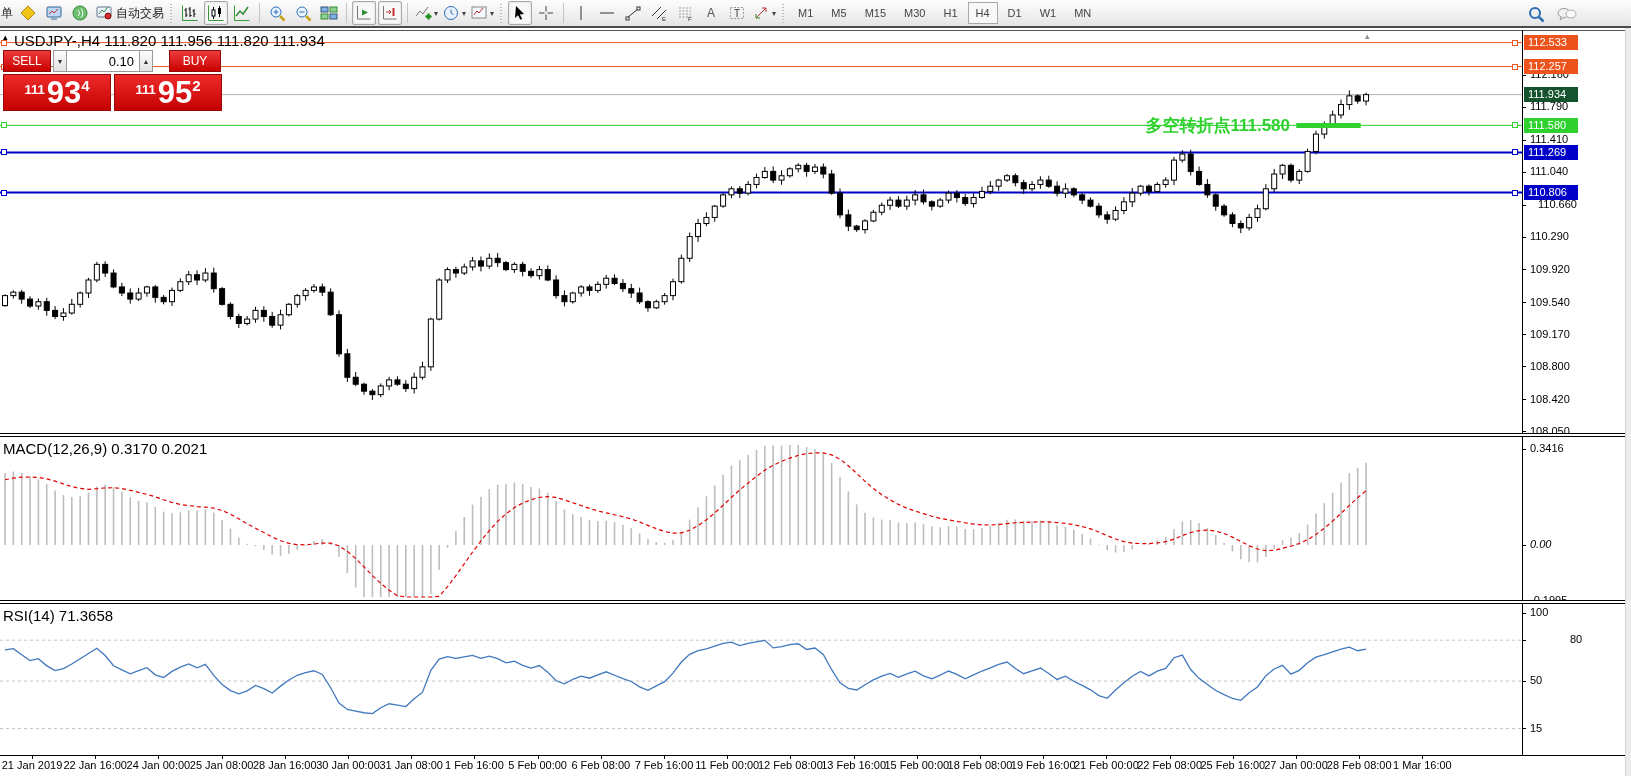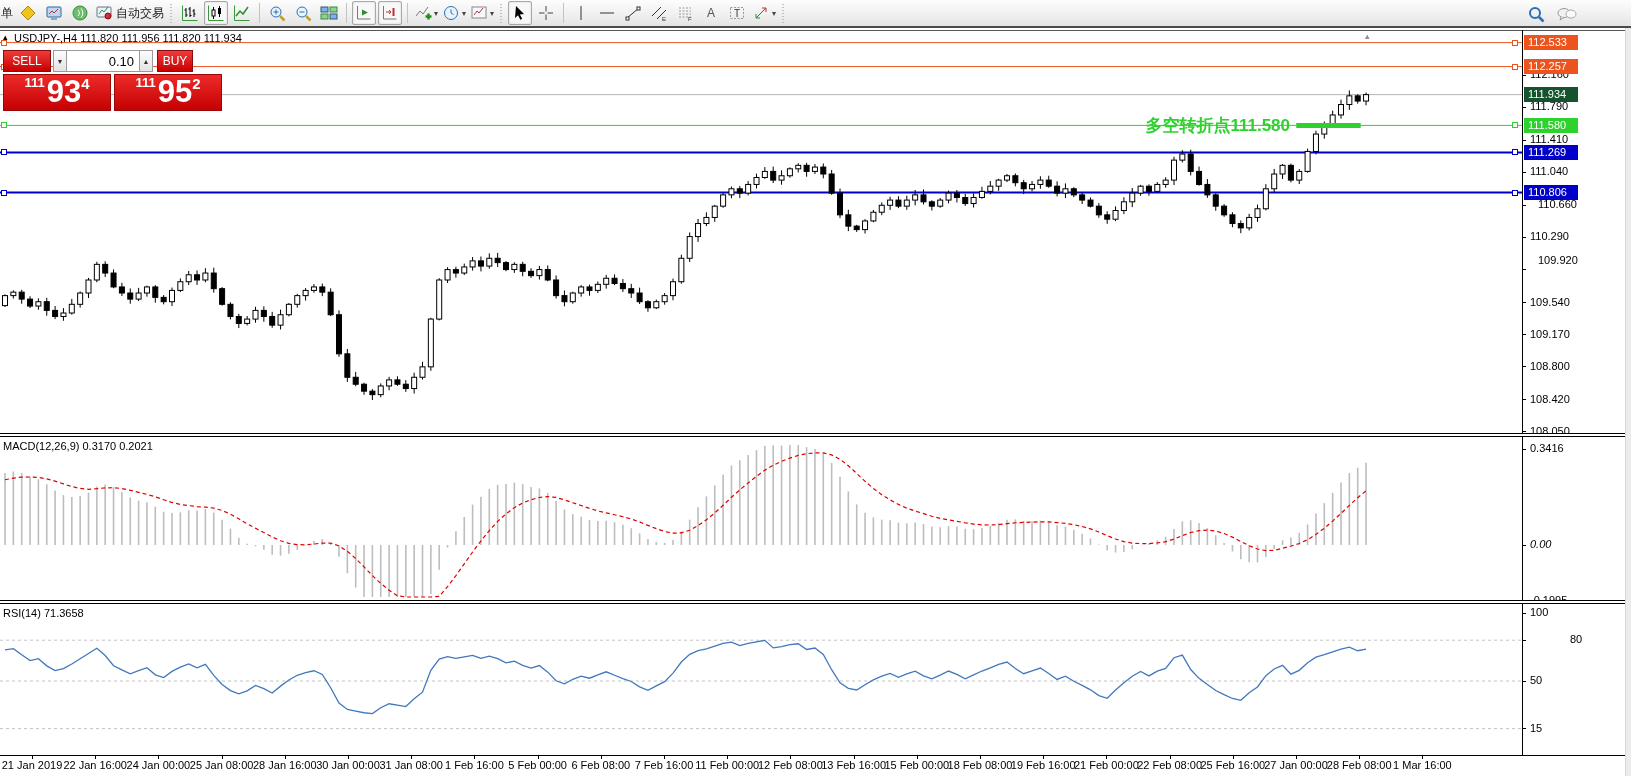--- a/index.html
+++ b/index.html
@@ -30,48 +30,48 @@
   .frame-top { position:absolute; left:0; top:2px; width:1625px; height:1px; background:#555; }
   #main-svg  { position:absolute; left:0; top:0; z-index:1; }
   #macd-svg  { position:absolute; left:0; top:409px; z-index:1; }
   #rsi-svg   { position:absolute; left:0; top:576px; z-index:1; }
   .pane-sep { position:absolute; left:0; width:1631px; height:4px; z-index:4;
     background:linear-gradient(#000 0 1px,#fff 1px 3px,#000 3px 4px); }
   .axis-vline { position:absolute; left:1522px; top:2px; height:725px; width:1px; background:#000; z-index:3;}
   .time-axis-line { position:absolute; left:0; top:727px; width:1631px; height:1px; background:#000; z-index:3;}
   .win-strip { position:absolute; left:1625px; top:0; width:6px; height:748px; background:#ECECEC; border-left:1px solid #D6D6D6; z-index:6;}
 
-  .chart-title { position:absolute; left:14px; top:4px; font-size:11px; color:#000; z-index:5; white-space:nowrap;}
+  .chart-title { position:absolute; left:14px; top:4px; font-size:15px; color:#000; z-index:5; white-space:nowrap;}
   .collapse-marker { position:absolute; left:3px; top:4px; font-size:9px; color:#000; z-index:5;}
   .scroll-marker { position:absolute; left:1365px; top:3px; font-size:9px; color:#909090; z-index:2;}
-  .ind-label { position:absolute; left:3px; font-size:11px; color:#000; z-index:5; white-space:nowrap;}
+  .ind-label { position:absolute; left:3px; font-size:15px; color:#000; z-index:5; white-space:nowrap;}
 
   
   .px-tick { position:absolute; left:1522px; width:4px; height:1px; background:#000; z-index:3;}
   .px-label { position:absolute; left:1530px; font-size:11px; color:#000; z-index:3; white-space:nowrap;}
   .px-badge { position:absolute; left:1524px; min-width:54px; height:15px; line-height:15px; padding:0 4px;
     color:#fff; font-size:11px; text-align:left; z-index:4; white-space:nowrap;}
   .line-handle { position:absolute; width:6px; height:6px; background:#fff; border:1px solid #000; z-index:2;}
   .time-label { position:absolute; top:731px; transform:translateX(-50%); font-size:11px; color:#000; white-space:nowrap; z-index:3;}
   .time-tick { position:absolute; top:727px; width:1px; height:4px; background:#000; z-index:3;}
 
   
   .trade-panel { position:absolute; left:3px; top:22px; z-index:10; }
   .tp-row1 { display:flex; align-items:center; }
   .tp-btn { background:linear-gradient(#EE3B3B,#C90000); border:1px solid #8C0A0A; color:#fff;
     font-size:12px; height:22px; display:flex; align-items:center; justify-content:center; }
   .tp-sell { width:48px; margin-right:2px;}
-  .tp-buy  { width:36px; margin-left:4px;}
+  .tp-buy  { width:52px; margin-left:16px;}
   .tp-spin { width:14px; height:22px; background:linear-gradient(#FCFCFC,#E3E3E3); border:1px solid #9A9A9A;
     font-size:7px; color:#333; display:flex; align-items:center; justify-content:center;}
   .tp-vol { width:72px; height:22px; border:1px solid #9A9A9A; border-left:none; border-right:none;
     text-align:right; font-size:13px; padding-right:5px; color:#000; }
   .tp-row2 { display:flex; margin-top:2px; }
   .tp-price { width:108px; height:37px; background:linear-gradient(#EE2B2B,#C40000); border:1px solid #9A0808;
-    color:#fff; display:flex; align-items:flex-start; justify-content:center; padding-bottom:1px;}
+    color:#fff; display:flex; align-items:center; justify-content:center; padding-bottom:1px;}
   .tp-price + .tp-price { margin-left:3px; }
   .tp-small { font-size:13px; font-weight:bold; margin-bottom:5px; }
   .tp-big { font-size:31px; font-weight:bold; line-height:33px; margin-left:2px;}
   .tp-sup { font-size:15px; font-weight:bold; margin-bottom:14px; }
 </style>
 </head>
 <body>
 
 <div class="toolbar">
   <span class="neworder-label">单</span>
@@ -291,20 +291,31 @@
     <span>
         <svg width="18" height="18">
           <path d="M4 14L14 4M14 4h-4M14 4v4" stroke="#C03030" fill="none"></path>
           <path d="M4 14h4M4 14v-4" stroke="#2E8B2E" fill="none"></path>
         </svg>
       </span>
     <span class="tb-caret">▾</span>
   </div>
 
   <div class="tb-grip"></div>
+  <div id="tf-bar" style="display:flex;">
+      <div class="tf-btn">M1</div>
+      <div class="tf-btn">M5</div>
+      <div class="tf-btn">M15</div>
+      <div class="tf-btn">M30</div>
+      <div class="tf-btn">H1</div>
+      <div class="tf-btn active">H4</div>
+      <div class="tf-btn">D1</div>
+      <div class="tf-btn">W1</div>
+      <div class="tf-btn">MN</div>
+    </div>
 
   <div class="tb-right">
     <div class="tb-btn">
       <span>
           <svg width="19" height="19">
             <circle cx="8" cy="8" r="5" fill="none" stroke="#2C6FB7" stroke-width="2"></circle>
             <path d="M12 12l4.5 4.5" stroke="#2C6FB7" stroke-width="2.5"></path>
           </svg>
         </span>
     </div>
@@ -873,21 +884,21 @@
       <div class="px-label" style="top:72.13819999999916px;">111.790</div>
       <div class="px-tick" style="top:111.645px;"></div>
       <div class="px-label" style="top:105.145px;">111.410</div>
       <div class="px-tick" style="top:143.78319999999917px;"></div>
       <div class="px-label" style="top:137.28319999999917px;">111.040</div>
       <div class="px-tick" style="top:176.79px;"></div>
       <div class="px-label" style="top:170.29px;margin-left:8px;">110.660</div>
       <div class="px-tick" style="top:208.92819999999915px;"></div>
       <div class="px-label" style="top:202.42819999999915px;">110.290</div>
       <div class="px-tick" style="top:241.06639999999956px;"></div>
-      <div class="px-label" style="top:226px;margin-left:8px;">109.920</div>
+      <div class="px-label" style="top:235px;">109.920</div>
       <div class="px-tick" style="top:274.07319999999913px;"></div>
       <div class="px-label" style="top:267.57319999999913px;">109.540</div>
       <div class="px-tick" style="top:306.21139999999957px;"></div>
       <div class="px-label" style="top:299.71139999999957px;">109.170</div>
       <div class="px-tick" style="top:338.34959999999995px;"></div>
       <div class="px-label" style="top:331.84959999999995px;">108.800</div>
       <div class="px-tick" style="top:371.35639999999955px;"></div>
       <div class="px-label" style="top:364.85639999999955px;">108.420</div>
       <div class="px-tick" style="top:403.49459999999993px;"></div>
       <div class="px-label" style="top:396.99459999999993px;">108.050</div>

